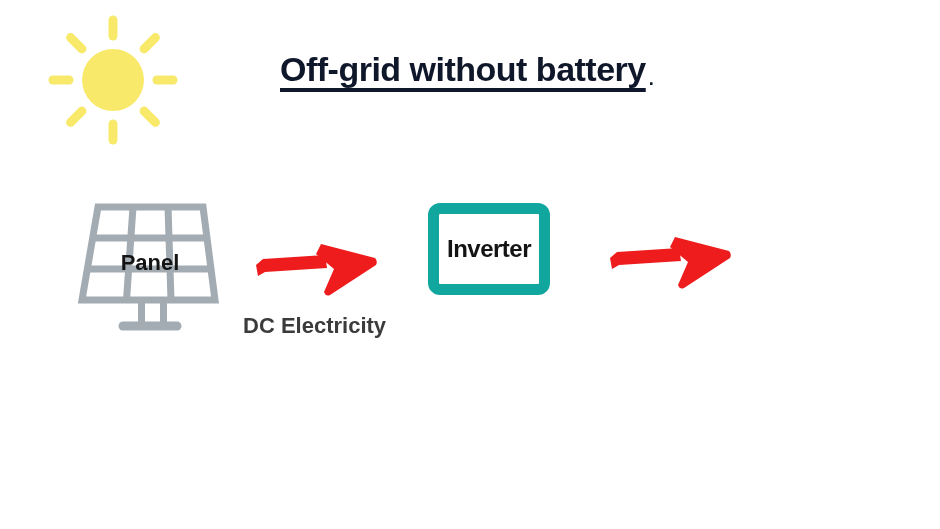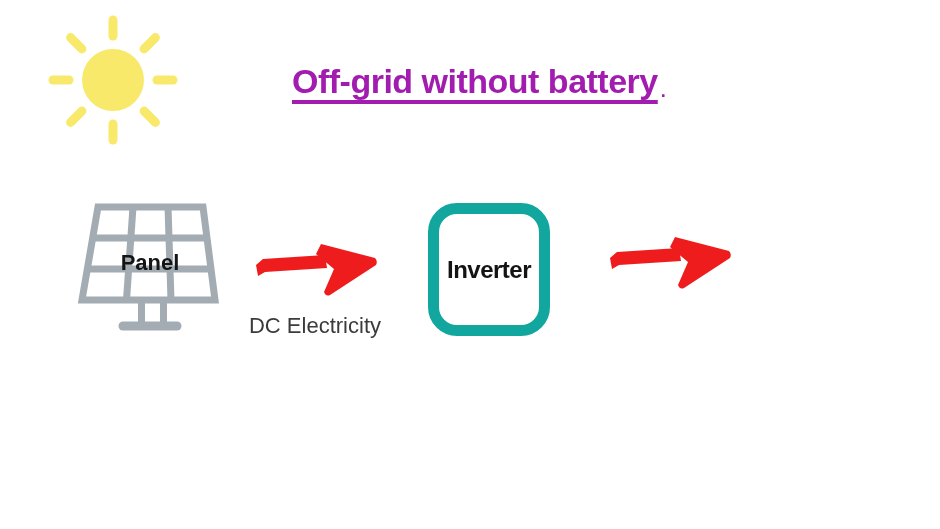--- a/index.html
+++ b/index.html
@@ -1,51 +1,51 @@
 <!DOCTYPE html>
 <html><head>
 <meta charset="utf-8">
 <style>
   html,body{margin:0;padding:0;background:#fff;}
   .canvas{
     position:relative;width:940px;height:529px;background:#ffffff;
     overflow:hidden;font-family:"Liberation Sans",sans-serif;
   }
   .title{
-    position:absolute;left:280px;top:50px;margin:12px;
-    font-size:34px;font-weight:bold;color:#a21caf;letter-spacing:-0.5px;
+    position:absolute;left:280px;top:50px;margin:0;
+    font-size:34px;font-weight:bold;color:#0f172a;letter-spacing:-0.5px;
     white-space:nowrap;
   }
   .title-text{
     text-decoration:underline;
     text-decoration-thickness:4px;
     text-underline-offset:7px;
   }
   .title-dot{
     font-size:18px;margin-left:3px;text-decoration:none;
     position:relative;top:4px;
   }
   .sun-svg{position:absolute;left:38px;top:10px;}
   .panel-group{position:absolute;left:75px;top:195px;width:150px;height:145px;}
   .panel-svg{position:absolute;left:0;top:0;}
   .panel-label{
     position:absolute;left:0;top:55px;width:150px;text-align:center;
     font-size:22px;font-weight:bold;color:#141414;
   }
   .inverter-box{
-    position:absolute;left:428px;top:203px;width:122px;height:133px;
-    box-sizing:border-box;border:11px solid #12A79E;border-radius:29px;
+    position:absolute;left:428px;top:203px;width:122px;height:92px;
+    box-sizing:border-box;border:11px solid #12A79E;border-radius:12px;
     background:#ffffff;display:flex;align-items:center;justify-content:center;
   }
   .inverter-label{font-size:24px;font-weight:bold;color:#141414;letter-spacing:-0.5px;}
   .arrow{position:absolute;width:126px;height:58px;}
   .arrow-dc{left:254px;top:241px;}
   .arrow-ac{left:608px;top:234px;}
   .flow-label{position:absolute;font-size:22px;color:#3B3B3B;white-space:nowrap;}
-  .flow-label.dc{left:243px;top:313px;width:138px;text-align:right;}
+  .flow-label.dc{left:243px;top:313px;width:138px;text-align:right;font-weight:bold;}
   .flow-label.ac{left:607px;top:302px;width:138px;text-align:center;}
 </style>
 </head>
 <body>
 
 <div class="canvas">
 
   <svg class="sun-svg" width="150" height="140" viewBox="0 0 150 140" aria-hidden="true">
     <g stroke-width="9" stroke-linecap="round" fill="none" stroke="#F8E96B">
       <line x1="119" y1="70" x2="135" y2="70"></line>

